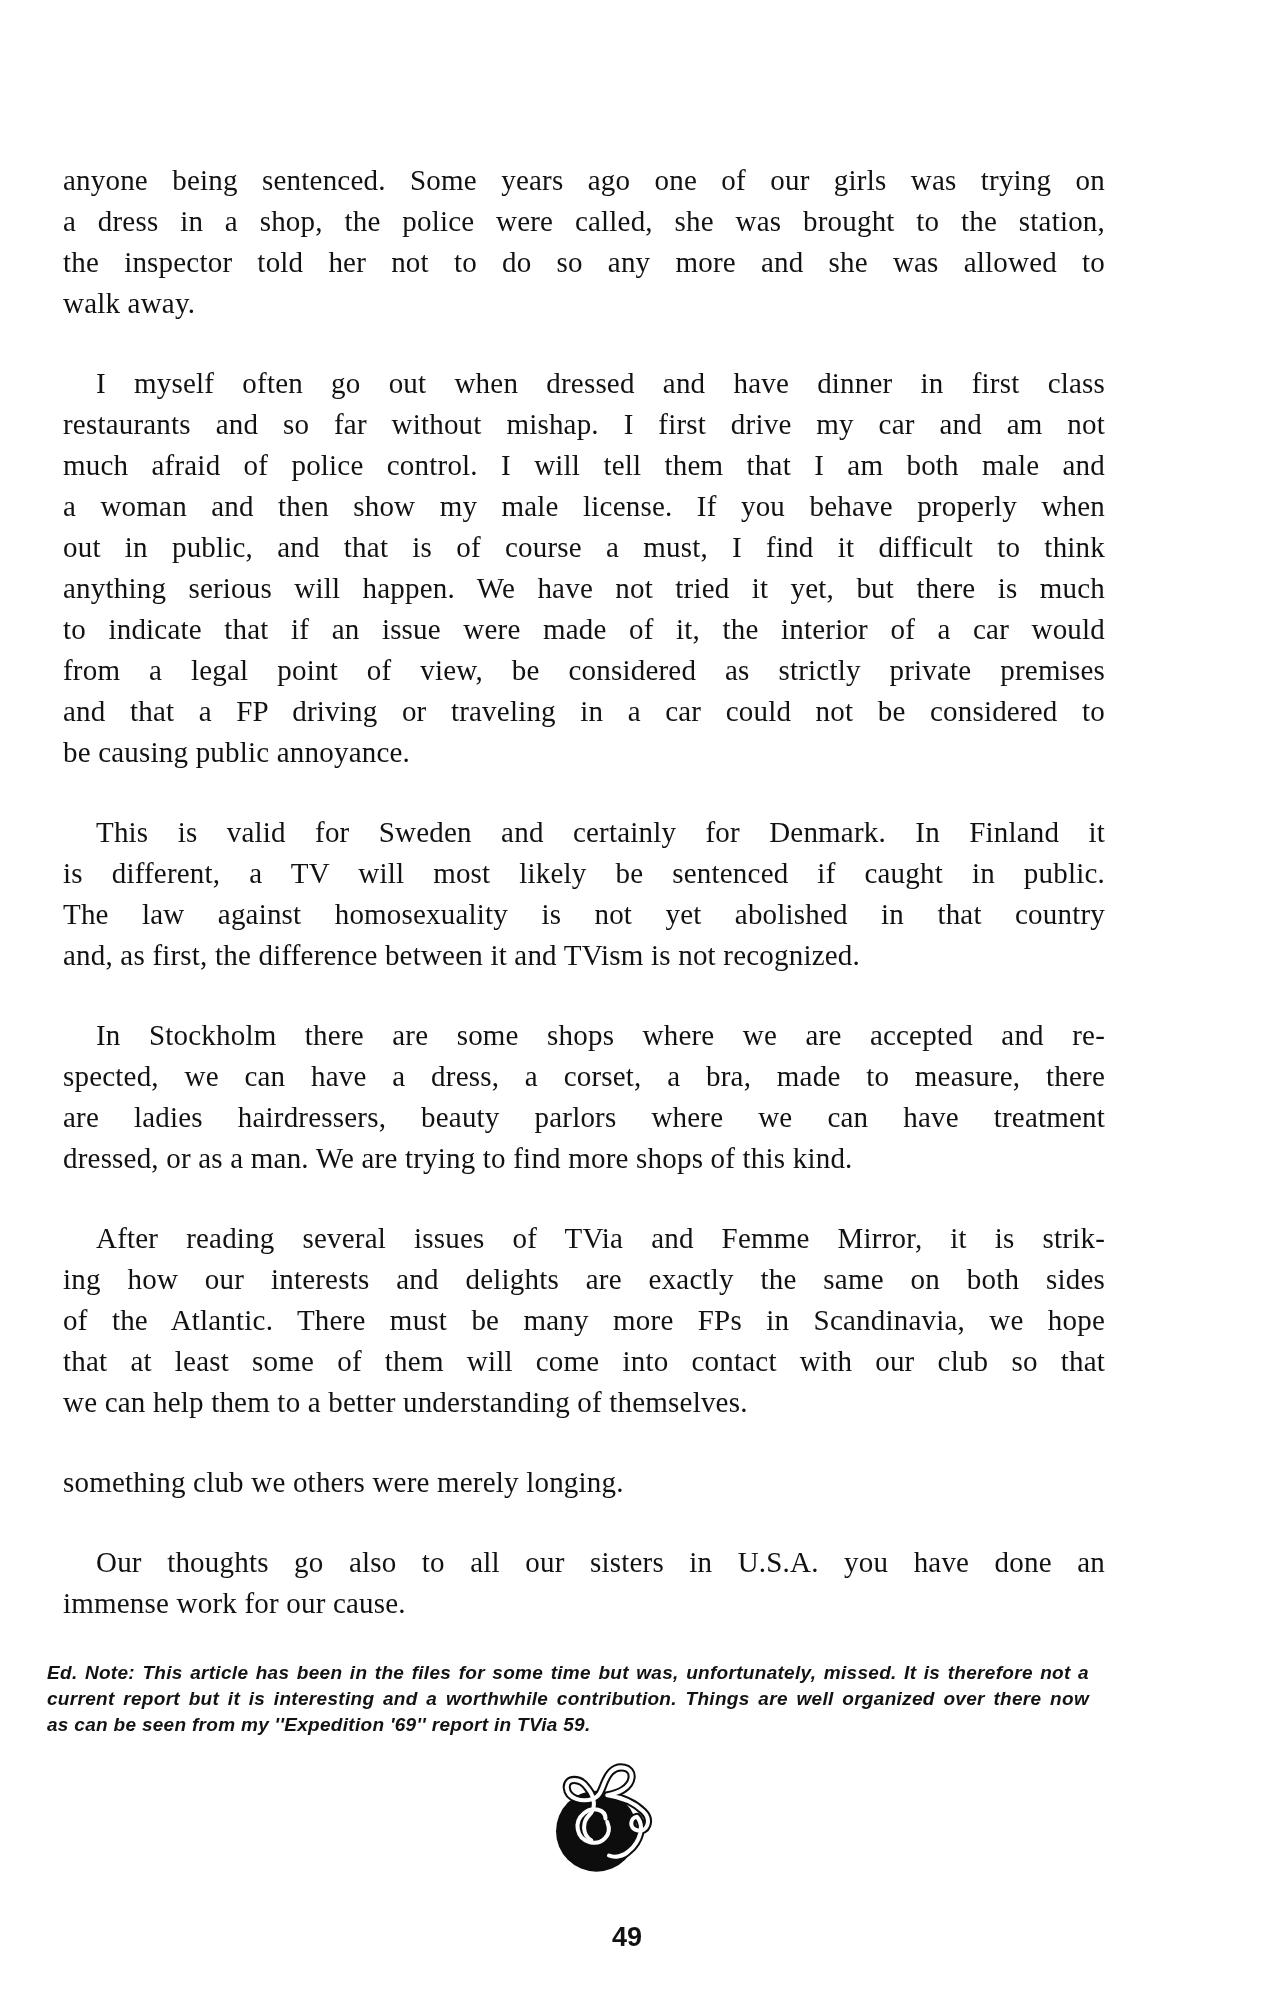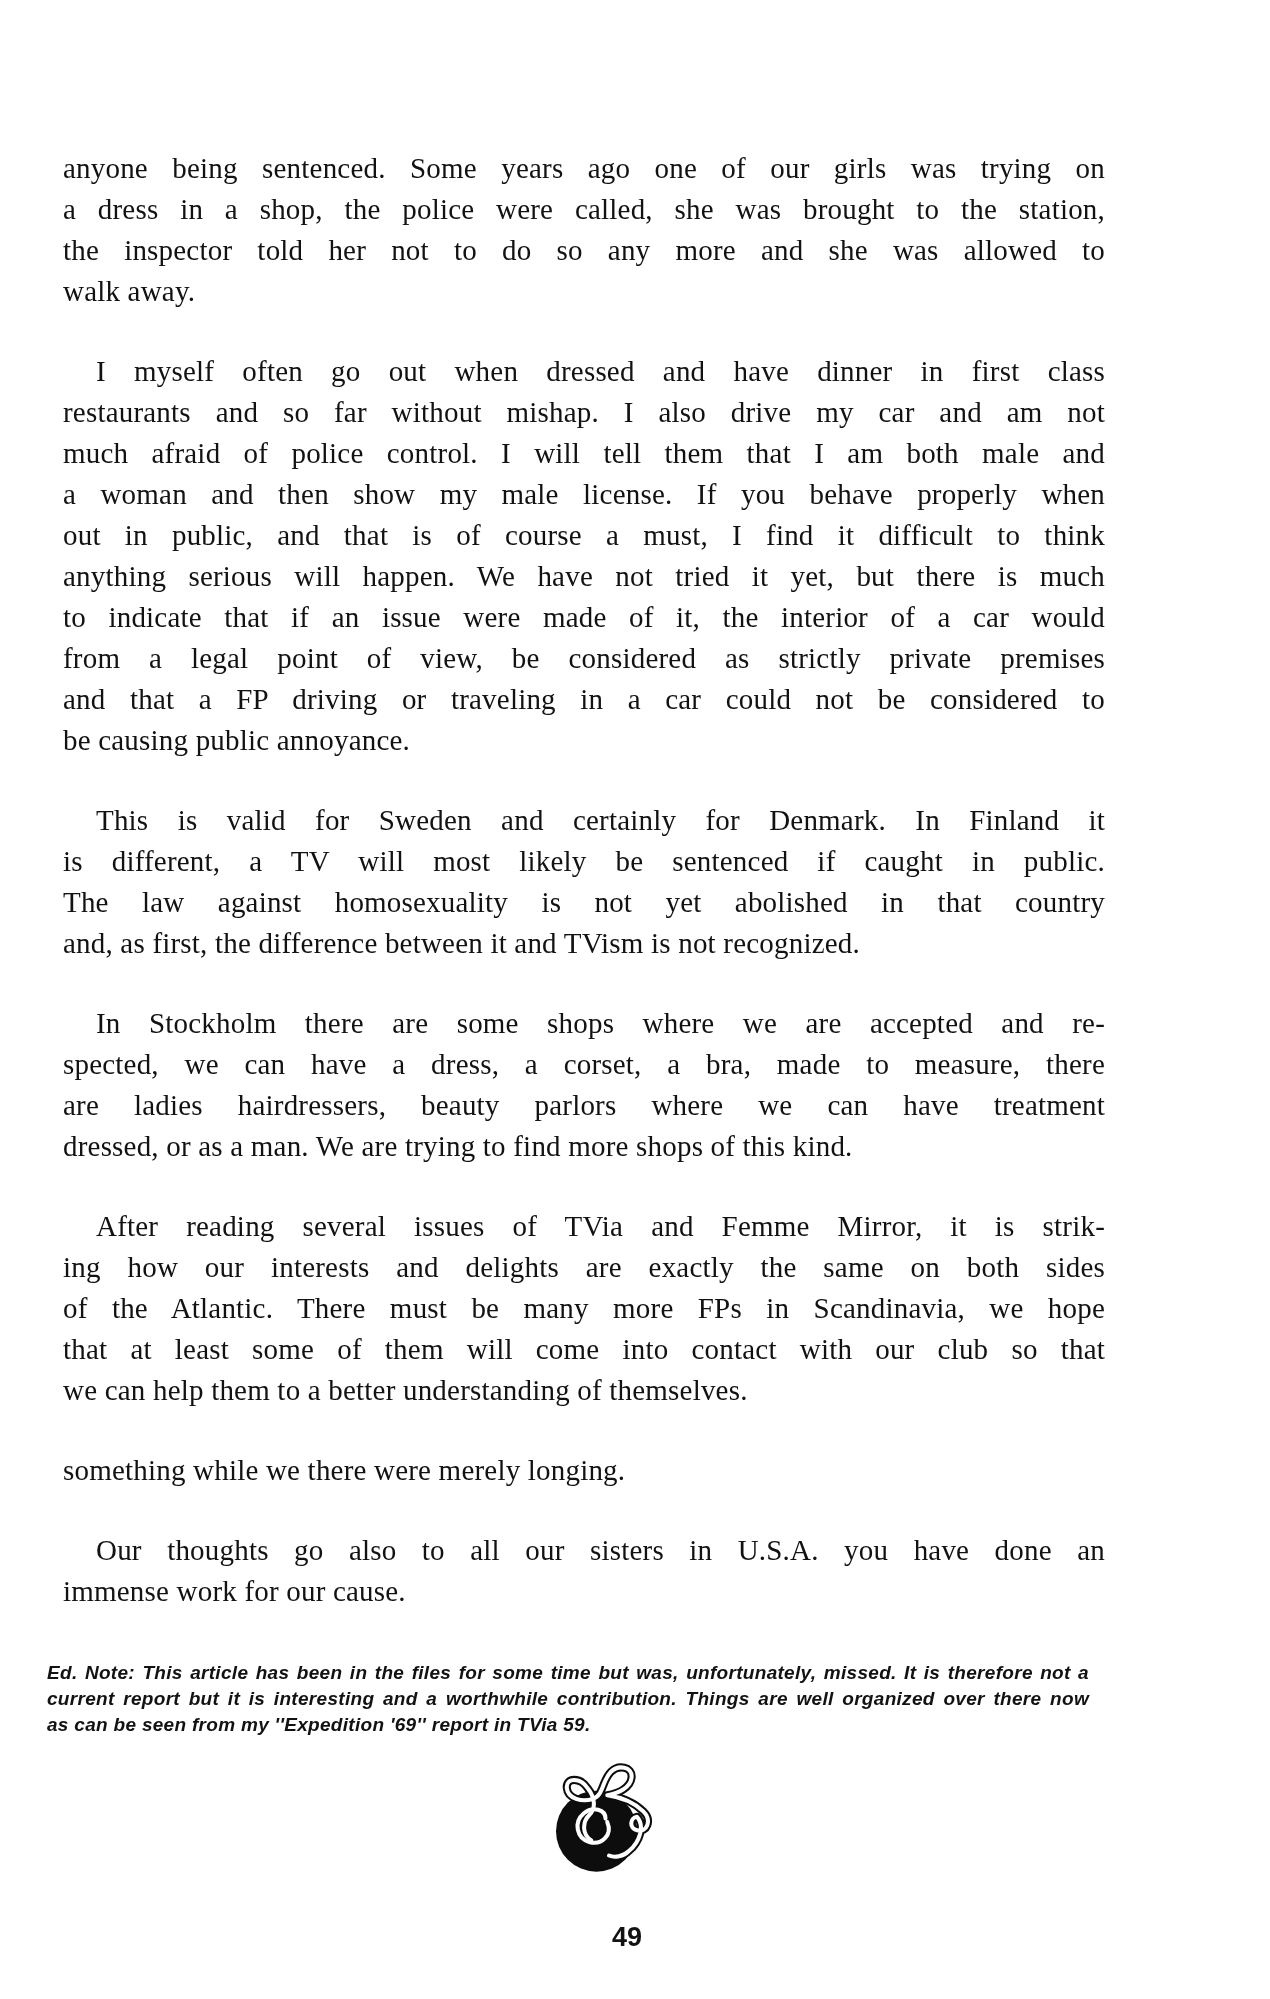--- a/index.html
+++ b/index.html
@@ -22,21 +22,21 @@
   .article{
     position:absolute;
     left:63px;
     top:148px;
     width:1042px;
     font-size:29px;
     line-height:41px;
     letter-spacing:0.2px;
   }
   .para{margin:39px 0 0 0;}
-  .para.first-para{margin-top:0;}
+  .para.first-para{margin-top:12px;}
   .line{
     text-align:justify;
     text-align-last:justify;
     hyphens:none;
   }
   .line.last{text-align-last:left;}
   .para.indented .line.first{text-indent:33px;}
   
   .ed-note{
     position:absolute;
@@ -82,21 +82,21 @@
 
   <div class="article">
       <div class="para first-para">
         <div class="line first">anyone being sentenced. Some years ago one of our girls was trying on</div>
         <div class="line">a dress in a shop, the police were called, she was brought to the station,</div>
         <div class="line">the inspector told her not to do so any more and she was allowed to</div>
         <div class="line last">walk away.</div>
       </div>
       <div class="para indented">
         <div class="line first">I myself often go out when dressed and have dinner in first class</div>
-        <div class="line">restaurants and so far without mishap. I also drive my car and am not</div>
+        <div class="line">restaurants and so far without mishap. I first drive my car and am not</div>
         <div class="line">much afraid of police control. I will tell them that I am both male and</div>
         <div class="line">a woman and then show my male license. If you behave properly when</div>
         <div class="line">out in public, and that is of course a must, I find it difficult to think</div>
         <div class="line">anything serious will happen. We have not tried it yet, but there is much</div>
         <div class="line">to indicate that if an issue were made of it, the interior of a car would</div>
         <div class="line">from a legal point of view, be considered as strictly private premises</div>
         <div class="line">and that a FP driving or traveling in a car could not be considered to</div>
         <div class="line last">be causing public annoyance.</div>
       </div>
       <div class="para indented">
@@ -112,21 +112,21 @@
         <div class="line last">dressed, or as a man. We are trying to find more shops of this kind.</div>
       </div>
       <div class="para indented">
         <div class="line first">After reading several issues of TVia and Femme Mirror, it is strik-</div>
         <div class="line">ing how our interests and delights are exactly the same on both sides</div>
         <div class="line">of the Atlantic. There must be many more FPs in Scandinavia, we hope</div>
         <div class="line">that at least some of them will come into contact with our club so that</div>
         <div class="line last">we can help them to a better understanding of themselves.</div>
       </div>
       <div class="para indented">
-        <div class="line last">something while we there were merely longing.</div>
+        <div class="line last">something club we others were merely longing.</div>
       </div>
       <div class="para indented">
         <div class="line first">Our thoughts go also to all our sisters in U.S.A. you have done an</div>
         <div class="line last">immense work for our cause.</div>
       </div>
     </div>
 
   <div class="ed-note">
       <div class="line first">Ed. Note: This article has been in the files for some time but was, unfortunately, missed. It is therefore not a</div>
       <div class="line">current report but it is interesting and a worthwhile contribution. Things are well organized over there now</div>

